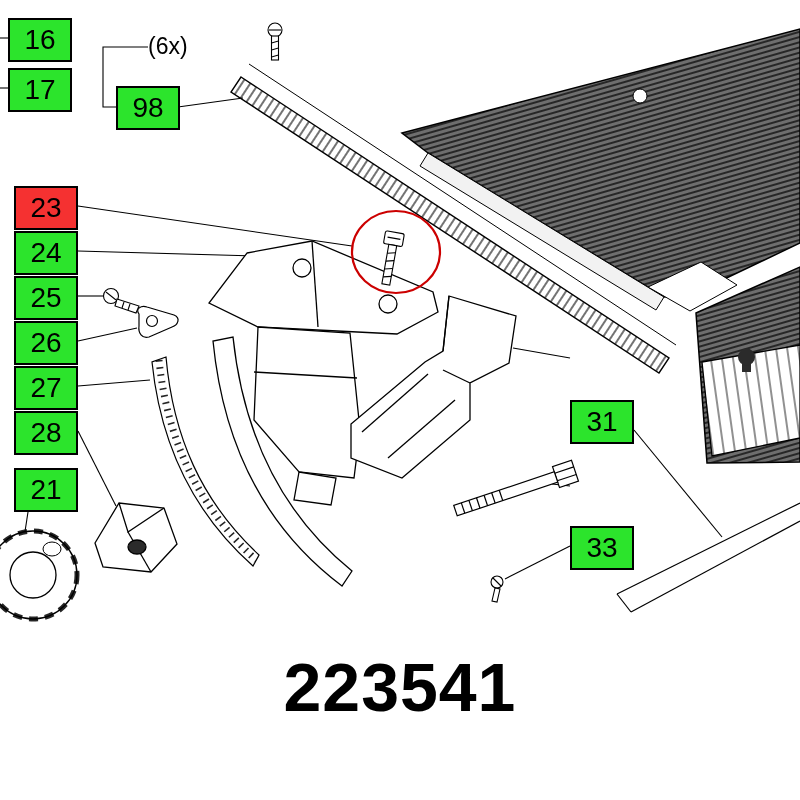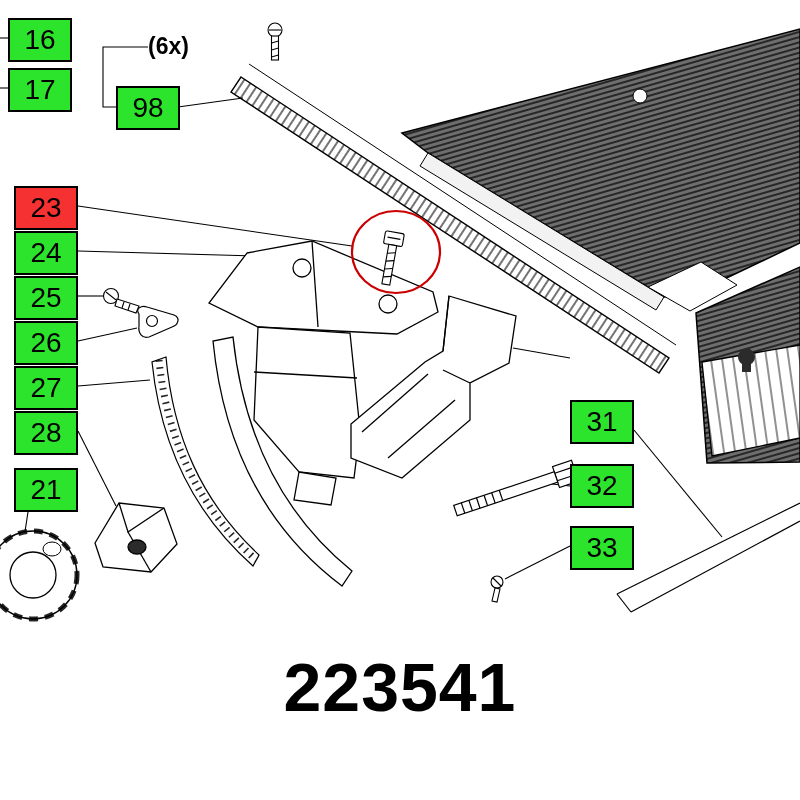--- a/index.html
+++ b/index.html
@@ -11,21 +11,21 @@
   svg.diagram{position:absolute;left:0;top:0;}
   .part-label{
     position:absolute;width:60px;height:40px;border:2px solid #000;
     display:flex;align-items:center;justify-content:center;
     font-size:28px;font-weight:500;line-height:1;background:#fff;
     box-sizing:content-box;cursor:pointer;user-select:none;
   }
   .part-label[data-variant="green"]{background:var(--green,#2ce42c);}
   .part-label[data-variant="red"]{background:var(--red,#f53131);}
   .qty-note{
-    position:absolute;left:148px;top:33px;font-size:23px;font-weight:700;
+    position:absolute;left:148px;top:33px;font-size:23px;font-weight:400;
   }
   .part-number{
     position:absolute;left:0;right:0;top:648px;text-align:center;
     font-size:68px;font-weight:700;letter-spacing:1px;
   }
 </style>
 </head>
 <body>
 
 <div class="stage">
@@ -189,20 +189,19 @@
   <div class="part-label" style="left:8px;top:68px" data-variant="green">17</div>
   <div class="part-label" style="left:116px;top:86px" data-variant="green">98</div>
   <div class="part-label" style="left:14px;top:186px" data-variant="red">23</div>
   <div class="part-label" style="left:14px;top:231px" data-variant="green">24</div>
   <div class="part-label" style="left:14px;top:276px" data-variant="green">25</div>
   <div class="part-label" style="left:14px;top:321px" data-variant="green">26</div>
   <div class="part-label" style="left:14px;top:366px" data-variant="green">27</div>
   <div class="part-label" style="left:14px;top:411px" data-variant="green">28</div>
   <div class="part-label" style="left:14px;top:468px" data-variant="green">21</div>
   <div class="part-label" style="left:570px;top:400px" data-variant="green">31</div>
-  <div class="part-label" style="left:570px;top:464px" data-variant="green">32</div>
   <div class="part-label" style="left:570px;top:526px" data-variant="green">33</div>
 
   <div class="qty-note">(6x)</div>
 
   <div class="part-number">223541</div>
 
 </div>
 
 </body></html>

